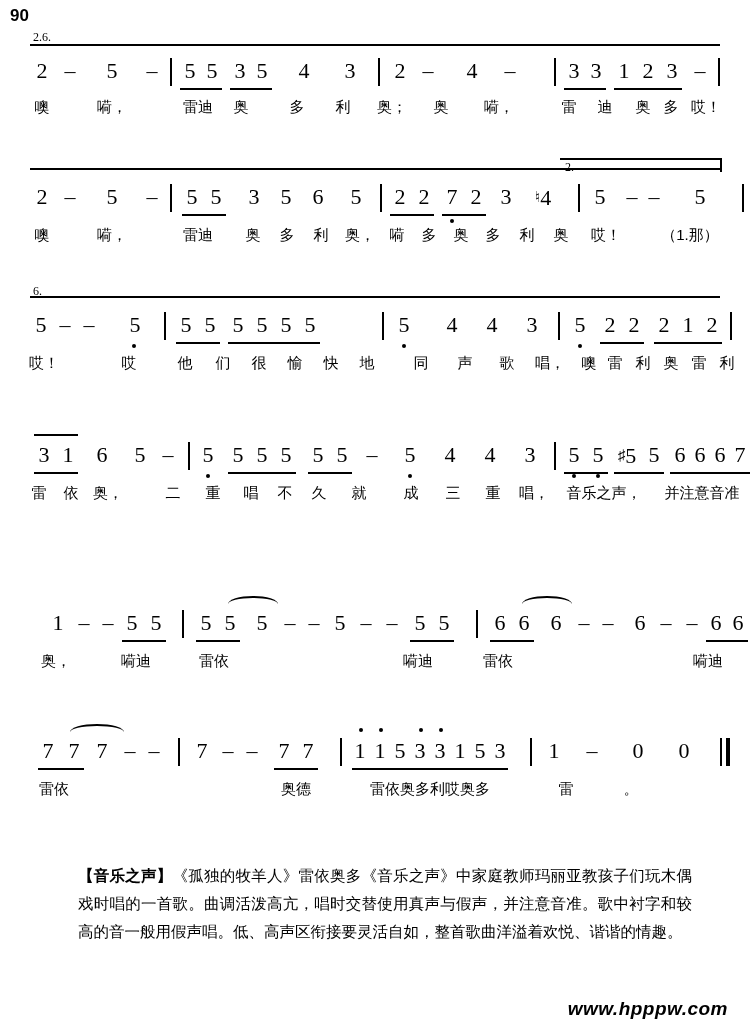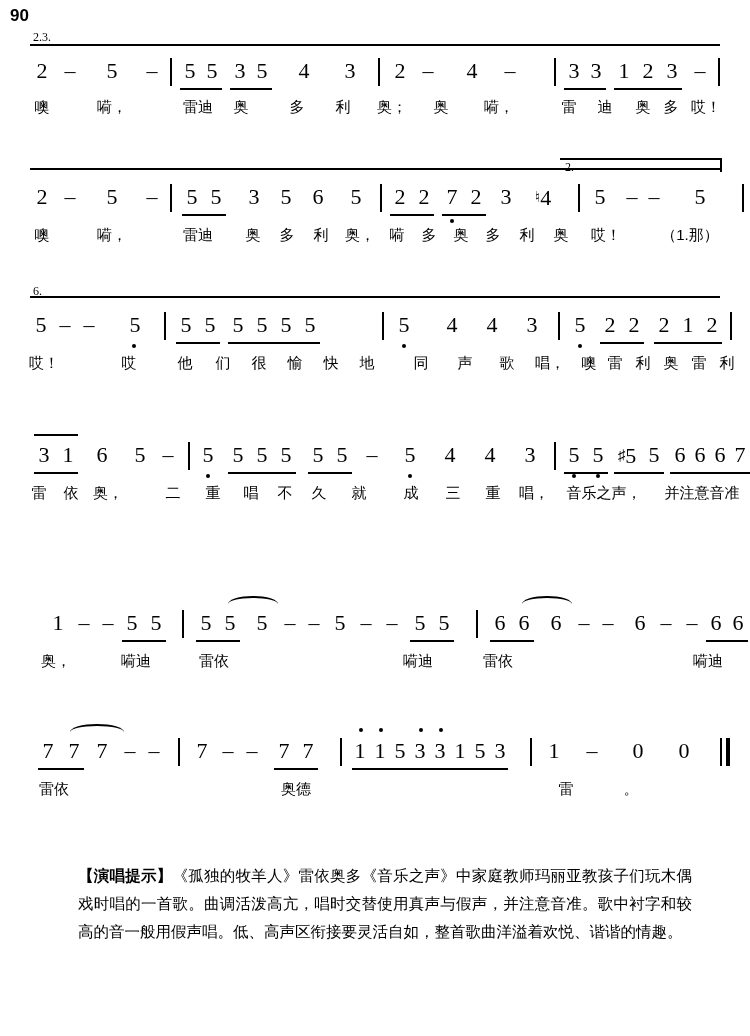--- a/index.html
+++ b/index.html
@@ -168,21 +168,21 @@
   }
 </style>
 </head>
 <body>
 
 <div class="page">
 
   <div class="page-number">90</div>
 
   <div class="sys-rule" style="top:44px;"></div>
-  <div class="volta-label" style="left:33px; top:30px;">2.3.</div>
+  <div class="volta-label" style="left:33px; top:30px;">2.6.</div>
 
   <div class="system">
     <div class="notes" style="top:56px;">
       <span class="cell" style="left:0px;   width:24px;">2</span>
       <span class="cell" style="left:28px;  width:24px;">–</span>
       <span class="cell" style="left:70px;  width:24px;">5</span>
       <span class="cell" style="left:110px; width:24px;">–</span>
       <div class="bar" style="left:140px;"></div>
       <span class="cell" style="left:150px; width:20px;">5</span>
       <span class="cell" style="left:172px; width:20px;">5</span>
@@ -478,23 +478,25 @@
       <div class="bar" style="left:500px;"></div>
       <span class="cell" style="left:514px; width:20px;">1</span>
       <span class="cell" style="left:552px; width:20px;">–</span>
       <span class="cell" style="left:598px; width:20px;">0</span>
       <span class="cell" style="left:644px; width:20px;">0</span>
       <div class="bar-end" style="left:690px; width:10px;"></div>
     </div>
     <div class="lyrics" style="top:778px;">
       <span class="lcell" style="left:-4px;  width:56px;">雷依</span>
       <span class="lcell" style="left:238px; width:56px;">奥德</span>
+      <span class="lcell" style="left:316px; width:168px;">雷依奥多利哎奥多</span>
       <span class="lcell" style="left:508px; width:56px;">雷</span>
       <span class="lcell" style="left:586px; width:30px;">。</span>
     </div>
   </div>
 
   <div class="footnote">
-    <b>【演唱提示】</b><span>《孤独的牧羊人》雷依奥多《音乐之声》中家庭教师玛丽亚教孩子们玩木偶戏时唱的一首歌。曲调活泼高亢，唱时交替使用真声与假声，并注意音准。歌中衬字和较高的音一般用假声唱。低、高声区衔接要灵活自如，整首歌曲洋溢着欢悦、谐谐的情趣。</span>
-  </div>
-
+    <b>【音乐之声】</b><span>《孤独的牧羊人》雷依奥多《音乐之声》中家庭教师玛丽亚教孩子们玩木偶戏时唱的一首歌。曲调活泼高亢，唱时交替使用真声与假声，并注意音准。歌中衬字和较高的音一般用假声唱。低、高声区衔接要灵活自如，整首歌曲洋溢着欢悦、谐谐的情趣。</span>
+  </div>
+
+  <div class="site">www.hpppw.com</div>
 
 </div>
 
 </body></html>

